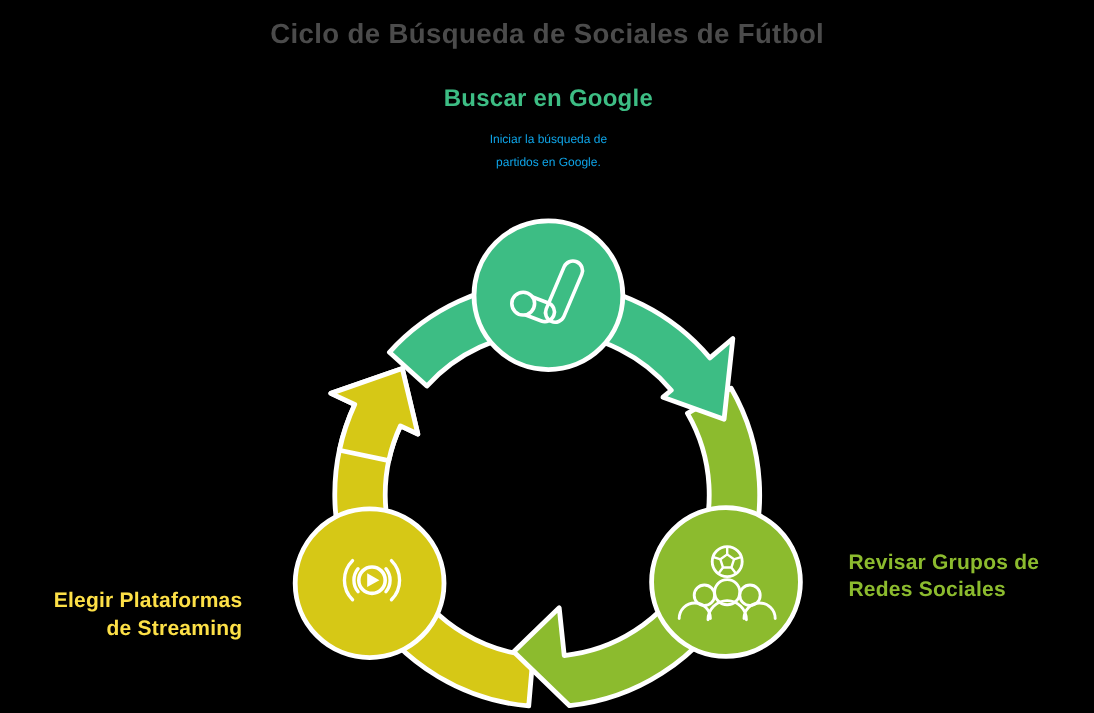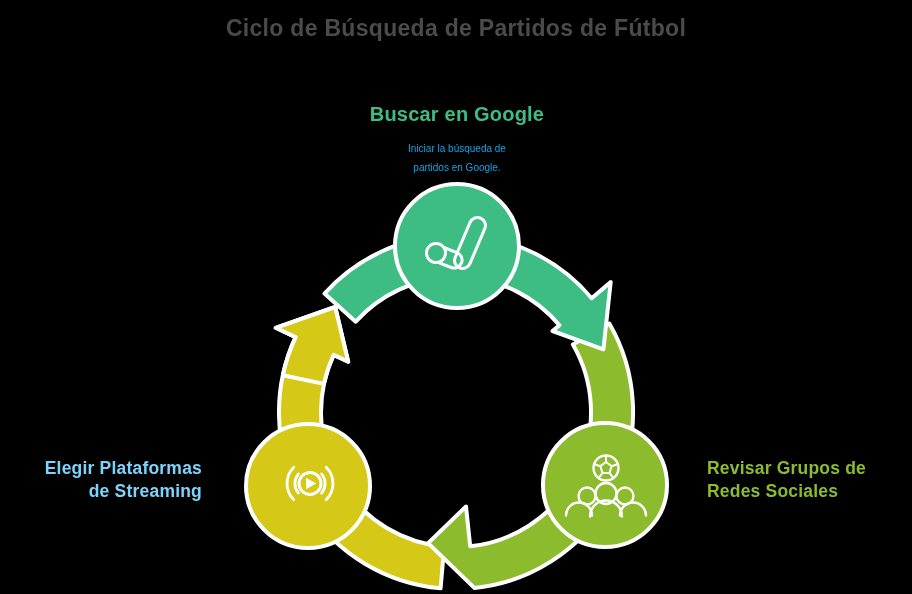--- a/index.html
+++ b/index.html
@@ -52,28 +52,28 @@
       <path d="M566,515.5 A13,13 0 0 1 592,515.5 M590,516.5 A16,16 0 0 1 622,516.5 M620,515.5 A13,13 0 0 1 646,515.5"></path>
     </g>
 
     <g fill="none" stroke="#FFFFFF" stroke-width="3" stroke-linecap="round">
       <circle cx="310" cy="483.5" r="11"></circle>
       <path stroke="none" d="M306,477.8 L306,489.2 L316.2,483.5 Z" fill="#FFFFFF"></path>
       <path stroke-width="2.8" d="M298.4,473.9 A15,15 0 0 0 298.4,493.1 M293.8,467.2 A23,23 0 0 0 293.8,499.8 M321.6,473.9 A15,15 0 0 1 321.6,493.1 M326.2,467.2 A23,23 0 0 1 326.2,499.8"></path>
     </g>
   </svg>
 
-  <div class="title">Ciclo de Búsqueda de Partidos de Fútbol</div>
+  <div class="title">Ciclo de Búsqueda de Sociales de Fútbol</div>
 
   <div class="node node-top">
-    <div class="heading" style="color: rgb(61, 189, 132); margin-top: 32px;">Buscar en Google</div>
+    <div class="heading" style="color: rgb(61, 189, 132);">Buscar en Google</div>
     <div class="desc">Iniciar la búsqueda de<br>partidos en Google.</div>
   </div>
 
   <div class="node node-right">
     <div class="heading" style="color: rgb(140, 187, 46);">Revisar Grupos de<br>Redes Sociales</div>
   </div>
 
   <div class="node node-left">
-    <div class="heading" style="color: #7dd3fc;">Elegir Plataformas<br>de Streaming</div>
+    <div class="heading" style="color: #fde047; margin-top: 32px;">Elegir Plataformas<br>de Streaming</div>
   </div>
 
 </div>
 
 </body></html>

